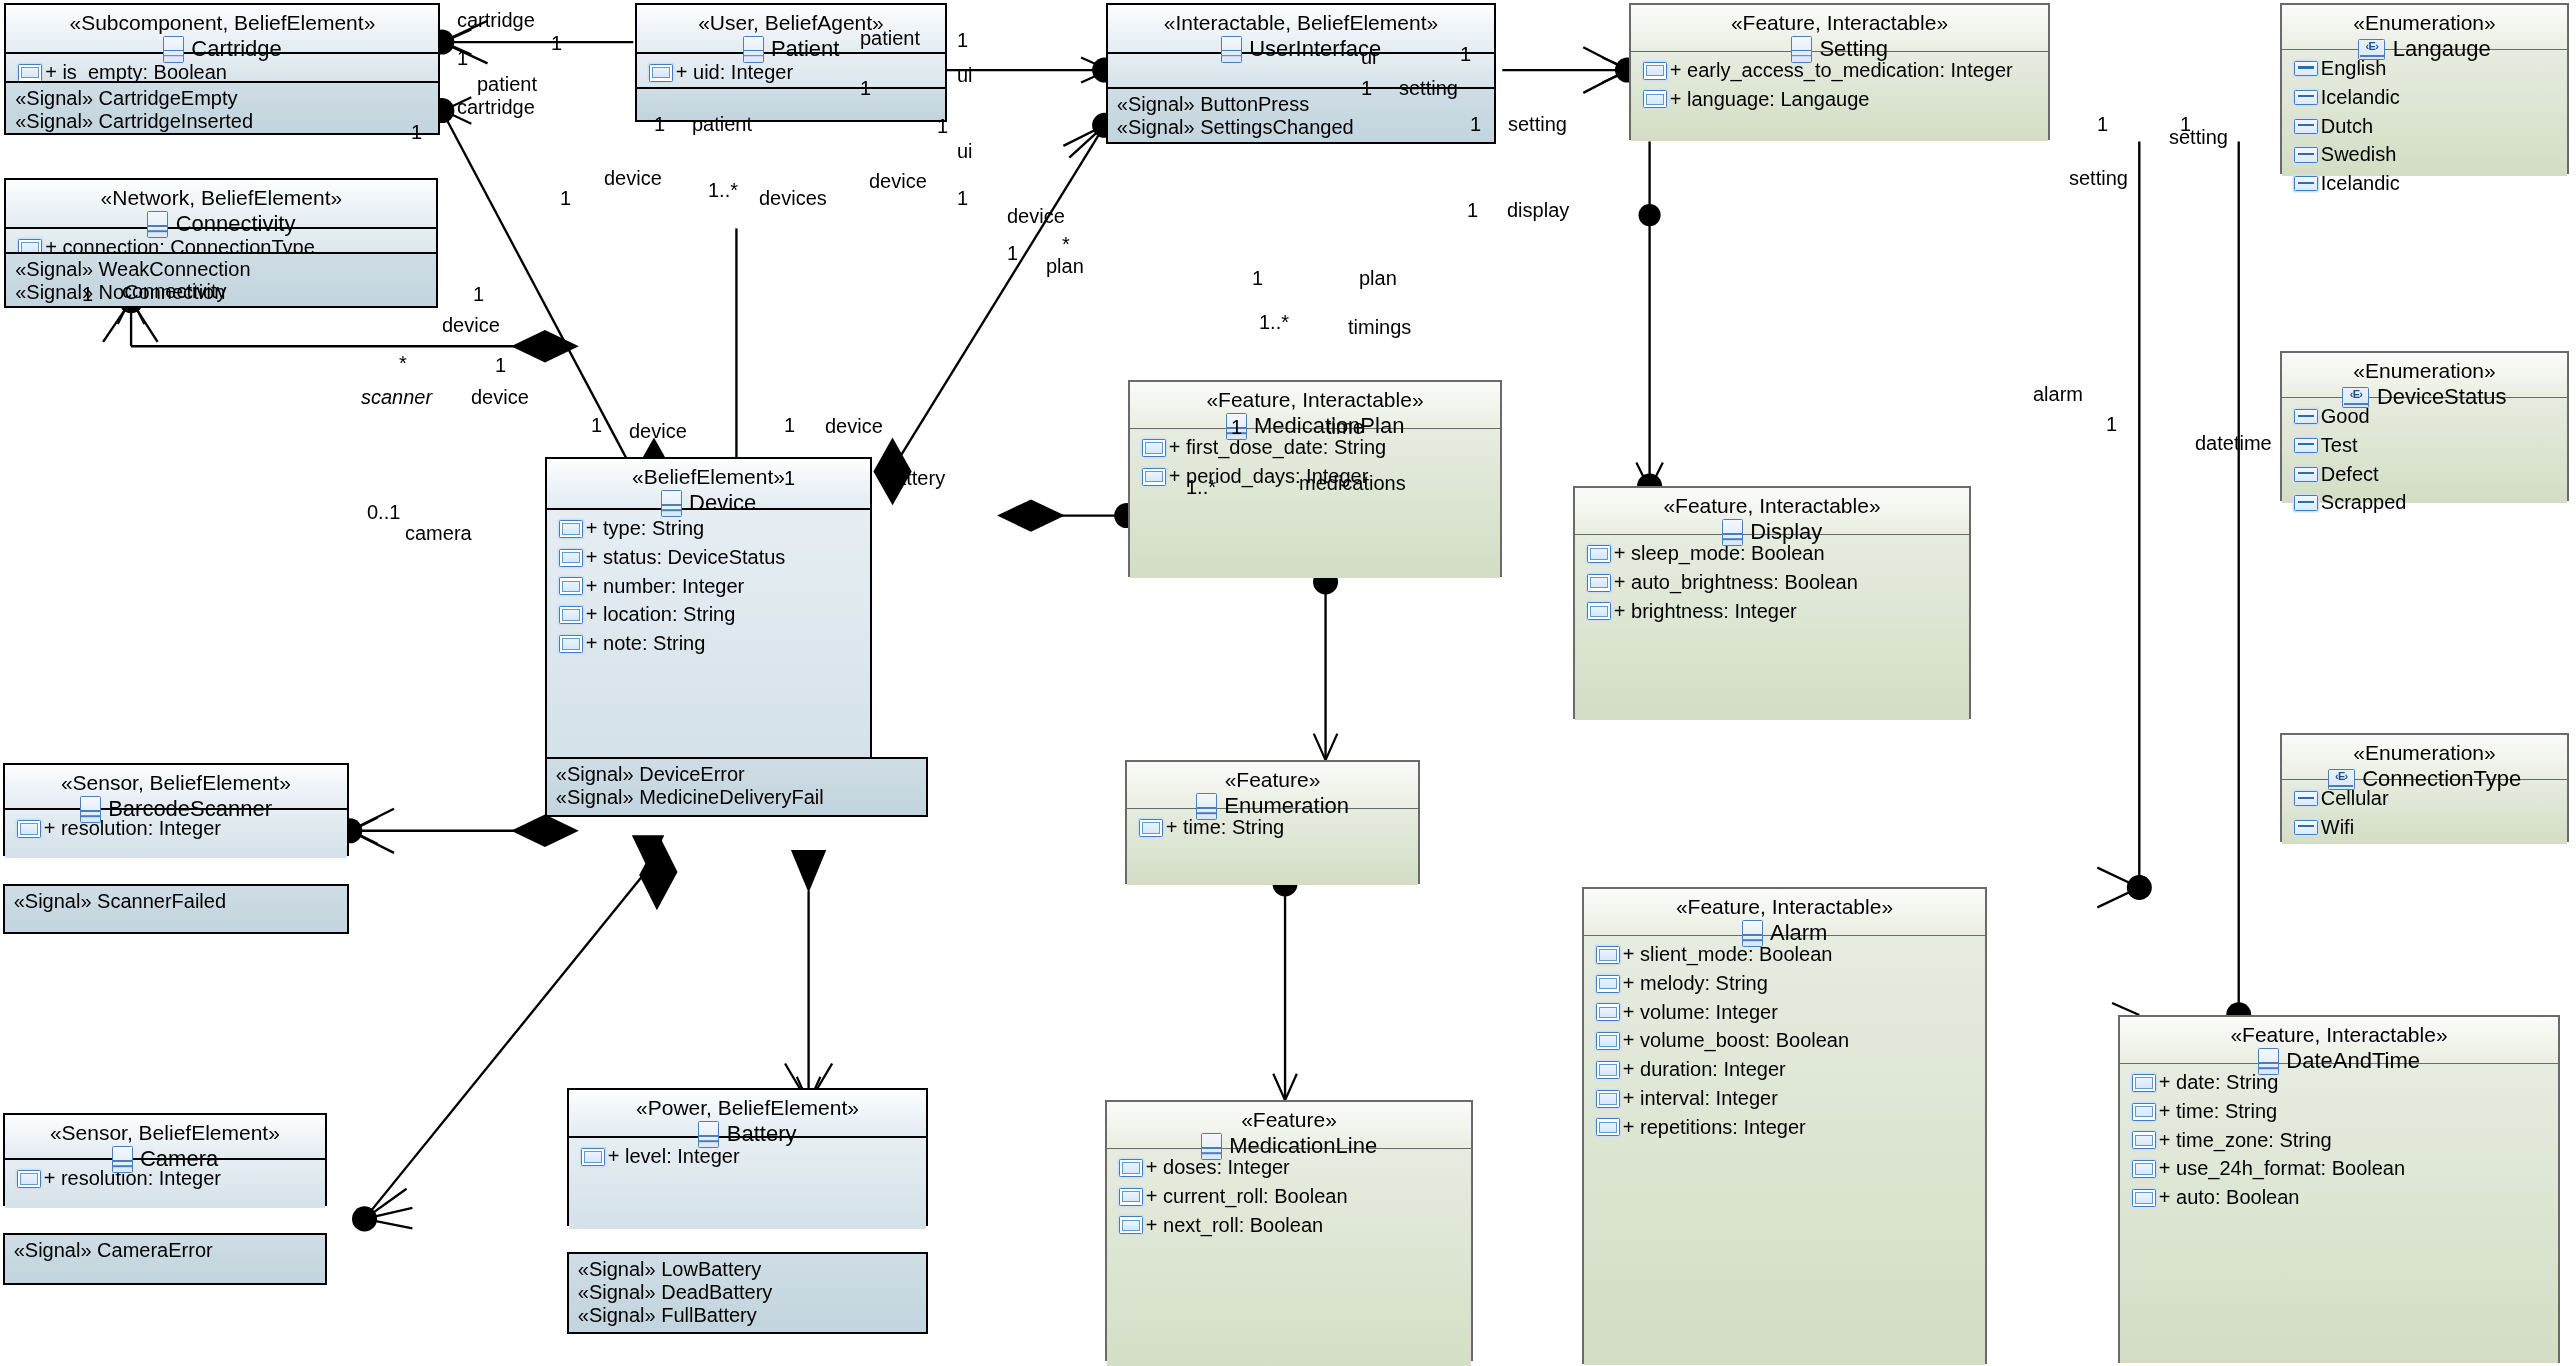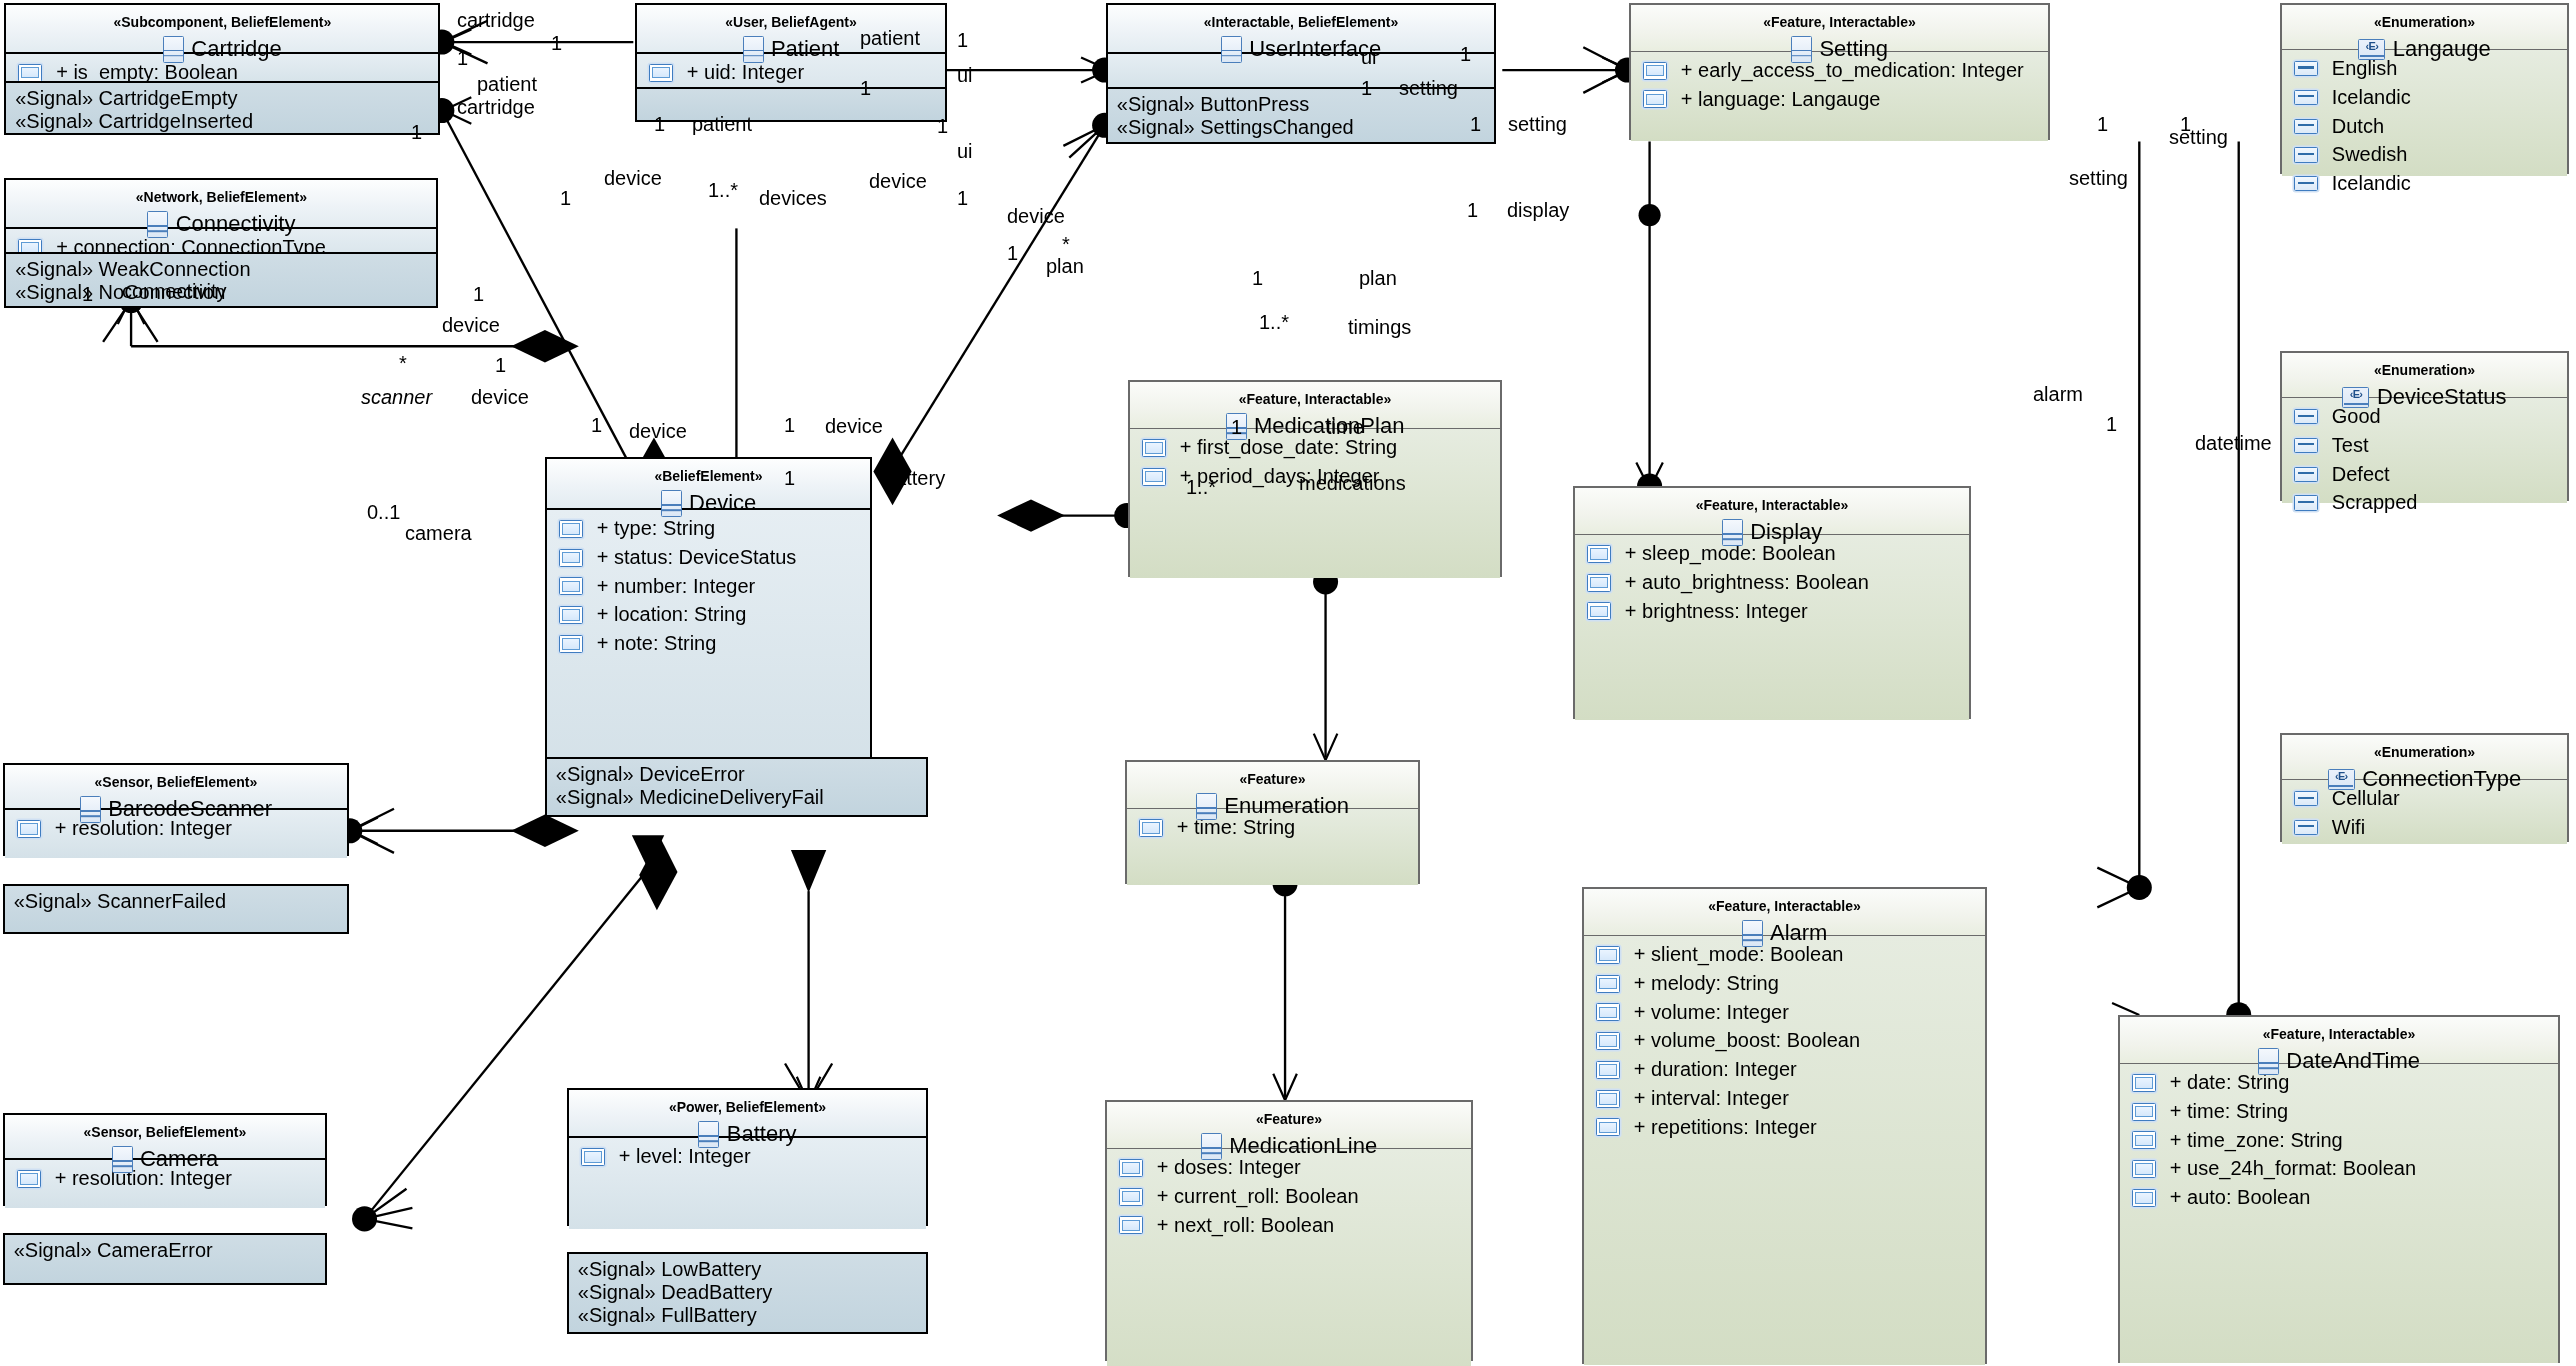--- a/index.html
+++ b/index.html
@@ -18,38 +18,38 @@
   .uml.blue{border:2.2px solid #000;}
   .uml.blue .hdr{background:linear-gradient(180deg,#fdfefe 0%,#eef3f7 55%,#e3ecf1 100%);}
   .uml.blue .sec{background:linear-gradient(180deg,#e6eef3 0%,#d4e1e8 100%);border-top:2.2px solid #000;}
   .uml.blue .sec.sig{background:linear-gradient(180deg,#cfdde5 0%,#c2d4de 100%);}
 
   .uml.green{border:2.2px solid #6a6a6a;}
   .uml.green .hdr{background:linear-gradient(180deg,#fbfcfa 0%,#f1f3ec 60%,#e9eee0 100%);}
   .uml.green .sec{background:linear-gradient(180deg,#e6ece0 0%,#d3ddc4 100%);border-top:1.5px solid #6a6a6a;}
 
   .uml .hdr{padding-top:5.9px;text-align:center;}
-  .stereo{font-size:14px;line-height:23.6px;white-space:nowrap;font-weight:bold;}
+  .stereo{font-size:21px;line-height:23.6px;white-space:nowrap;}
   .cname{font-size:22px;line-height:29.5px;display:flex;align-items:center;justify-content:center;gap:7.4px;white-space:nowrap;}
 
   
   .icn-class{width:19px;height:25px;flex:0 0 19px;border:1.5px solid #4a7ebb;border-radius:1.5px;
     background:linear-gradient(180deg,#f4f8fd 0%,#dbe7f5 100%);position:relative;}
   .icn-class:after{content:"";position:absolute;left:0;right:0;top:13.3px;height:1.5px;background:#4a7ebb;
     box-shadow:0 5.2px 0 0 #4a7ebb;}
 
   
   .icn-enum{width:25px;height:19px;flex:0 0 25px;border:1.5px solid #4a7ebb;border-radius:1.5px;
     background:linear-gradient(180deg,#eaf1fb 0%,#dbe7f5 100%);position:relative;
     font-size:11px;line-height:12.5px;text-align:center;color:#1e4f8a;font-weight:bold;}
   .icn-enum i{font-style:normal;letter-spacing:-0.7px;}
   .icn-enum:after{content:"";position:absolute;left:0.7px;right:0.7px;bottom:1.5px;height:2.2px;background:#4a7ebb;}
 
   
-  .attr{display:flex;align-items:center;gap:14px;font-size:20px;line-height:21.4px;padding:3.7px 0 3.7px 11.8px;white-space:nowrap;}
+  .attr{display:flex;align-items:center;gap:3px;font-size:20px;line-height:21.4px;padding:3.7px 0 3.7px 11.8px;white-space:nowrap;}
   .icn-attr{width:22px;height:16px;flex:0 0 22px;border:1.5px solid #3f7cc0;border-radius:1.5px;
     background:#ffffff;position:relative;box-shadow:0 0 0 1.5px #cfe0f3;}
   .icn-attr:before{content:"";position:absolute;inset:2.2px;border:1.5px solid #5e9bd5;background:linear-gradient(180deg,#eaf4ff 0%,#d6e8fb 100%);}
 
   .icn-lit{width:22px;height:13.3px;flex:0 0 22px;border:1.5px solid #3f7cc0;border-radius:1.5px;
     background:linear-gradient(180deg,#f2f8ff 0%,#dceaf8 100%);position:relative;box-shadow:0 0 0 1.5px #cfe0f3;}
   .icn-lit:after{content:"";position:absolute;left:2.9px;right:2.9px;top:4.4px;height:2.2px;background:#2f6ca8;}
 
   .sig-line{font-size:20px;line-height:23px;padding-left:8.8px;white-space:nowrap;}
   .sec{padding:4.4px 0 4.4px 0;}

